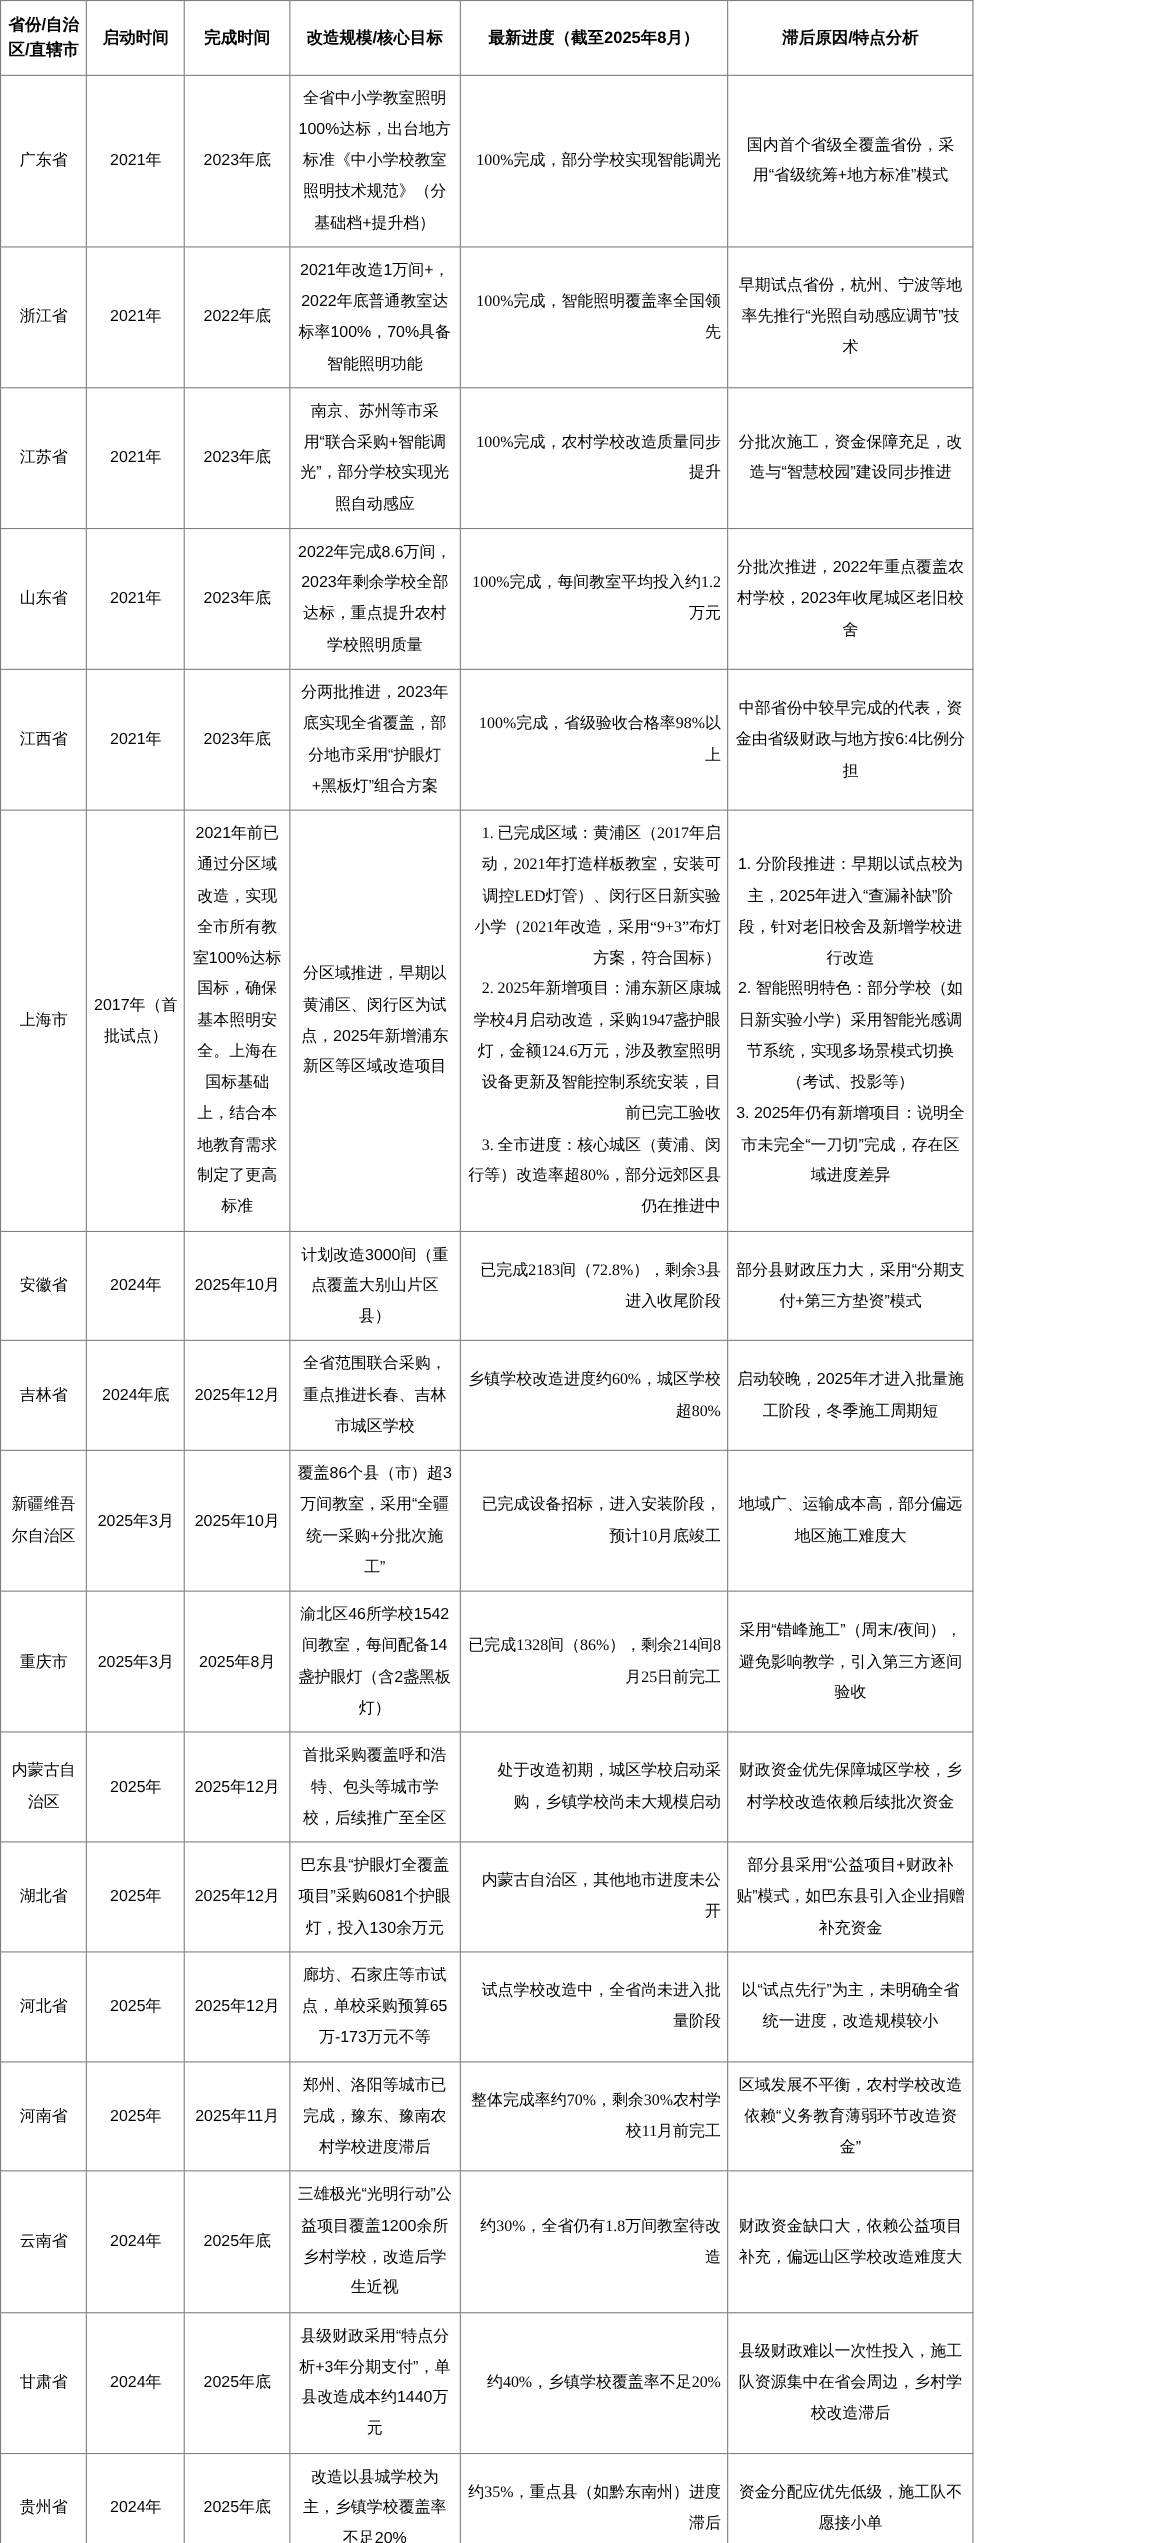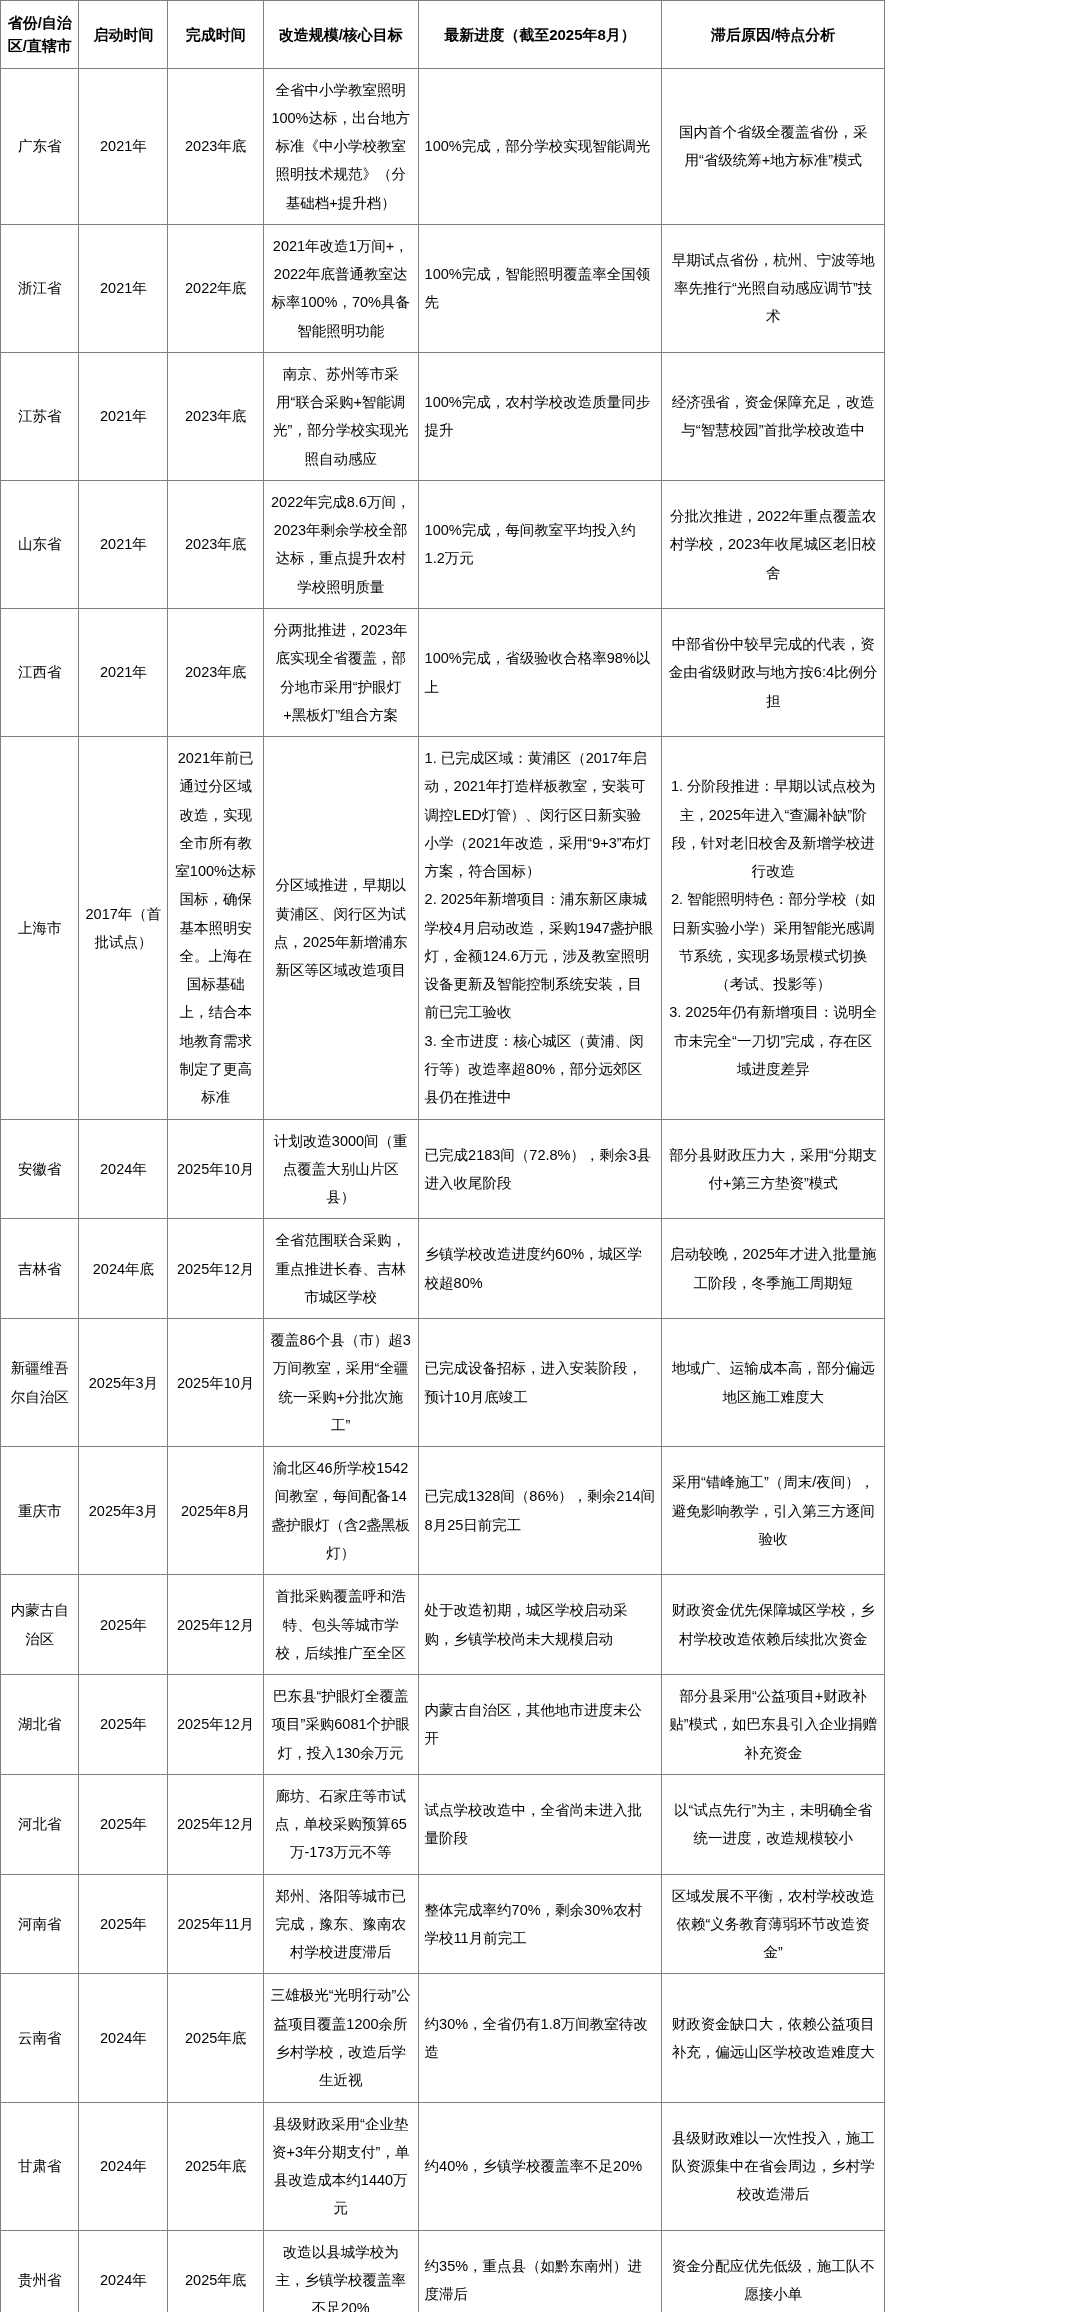--- a/index.html
+++ b/index.html
@@ -53,21 +53,22 @@
     text-align: center;
     margin-left: 48px;
   }
   td.cell-scope {
     text-align: center;
   }
   td.cell-scope.center {
     text-align: center;
   }
   td.cell-progress {
-    text-align: left;
+    text-align: right;
+    font-family: Liberation Serif, serif;
   }
   td.cell-analysis {
     text-align: center;
   }
   .multiline {
     white-space: pre-line;
   }
   
   tr.row-tall td {
     line-height: 1.95;
@@ -112,21 +113,21 @@
           <td class="cell-scope">2021年改造1万间+，2022年底普通教室达标率100%，70%具备智能照明功能</td>
           <td class="cell-progress">100%完成，智能照明覆盖率全国领先</td>
           <td class="cell-analysis">早期试点省份，杭州、宁波等地率先推行“光照自动感应调节”技术</td>
         </tr>
         <tr>
           <td class="cell-region">江苏省</td>
           <td class="cell-start">2021年</td>
           <td class="cell-finish">2023年底</td>
           <td class="cell-scope">南京、苏州等市采用“联合采购+智能调光”，部分学校实现光照自动感应</td>
           <td class="cell-progress">100%完成，农村学校改造质量同步提升</td>
-          <td class="cell-analysis">经济强省，资金保障充足，改造与“智慧校园”首批学校改造中</td>
+          <td class="cell-analysis">分批次施工，资金保障充足，改造与“智慧校园”建设同步推进</td>
         </tr>
         <tr>
           <td class="cell-region">山东省</td>
           <td class="cell-start">2021年</td>
           <td class="cell-finish">2023年底</td>
           <td class="cell-scope">2022年完成8.6万间，2023年剩余学校全部达标，重点提升农村学校照明质量</td>
           <td class="cell-progress">100%完成，每间教室平均投入约1.2万元</td>
           <td class="cell-analysis">分批次推进，2022年重点覆盖农村学校，2023年收尾城区老旧校舍</td>
         </tr>
         <tr>
@@ -218,21 +219,21 @@
           <td class="cell-start">2024年</td>
           <td class="cell-finish">2025年底</td>
           <td class="cell-scope">三雄极光“光明行动”公益项目覆盖1200余所乡村学校，改造后学生近视</td>
           <td class="cell-progress">约30%，全省仍有1.8万间教室待改造</td>
           <td class="cell-analysis">财政资金缺口大，依赖公益项目补充，偏远山区学校改造难度大</td>
         </tr>
         <tr>
           <td class="cell-region">甘肃省</td>
           <td class="cell-start">2024年</td>
           <td class="cell-finish">2025年底</td>
-          <td class="cell-scope">县级财政采用“企业垫资+3年分期支付”，单县改造成本约1440万元</td>
+          <td class="cell-scope">县级财政采用“特点分析+3年分期支付”，单县改造成本约1440万元</td>
           <td class="cell-progress">约40%，乡镇学校覆盖率不足20%</td>
           <td class="cell-analysis">县级财政难以一次性投入，施工队资源集中在省会周边，乡村学校改造滞后</td>
         </tr>
         <tr>
           <td class="cell-region">贵州省</td>
           <td class="cell-start">2024年</td>
           <td class="cell-finish">2025年底</td>
           <td class="cell-scope">改造以县城学校为主，乡镇学校覆盖率不足20%</td>
           <td class="cell-progress">约35%，重点县（如黔东南州）进度滞后</td>
           <td class="cell-analysis">资金分配应优先低级，施工队不愿接小单</td>

